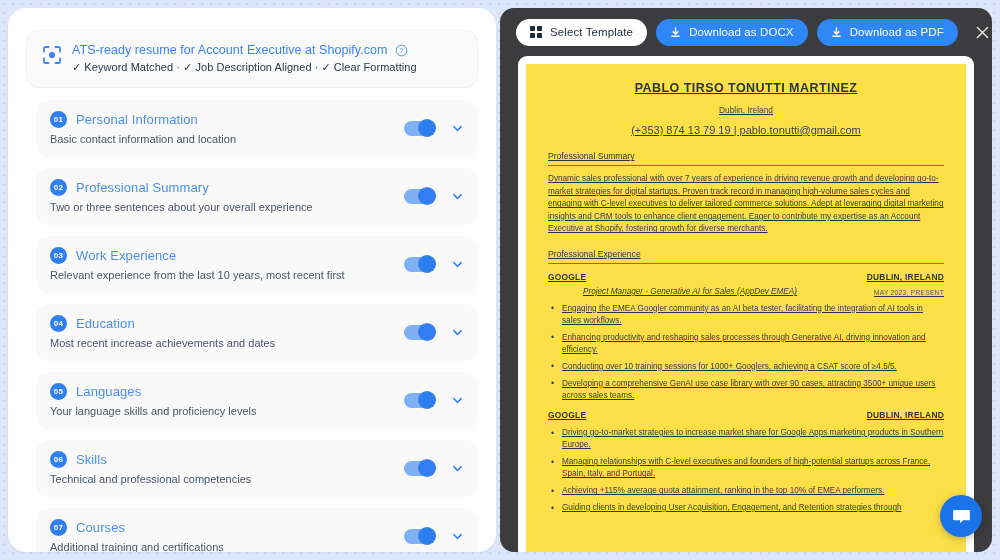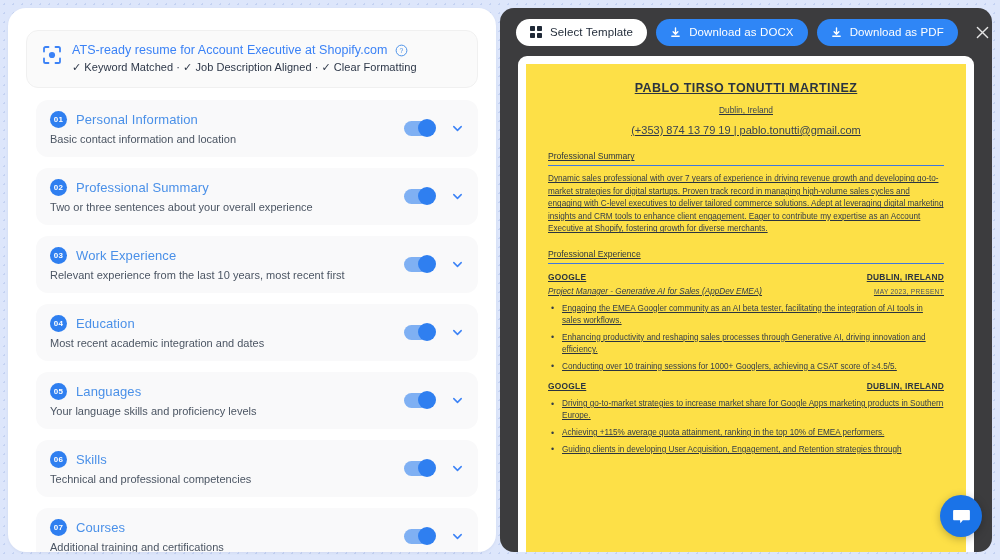--- a/index.html
+++ b/index.html
@@ -247,22 +247,23 @@
   }
   .job-loc {
     font-size: 8.4px;
     font-weight: 700;
     letter-spacing: 0.25px;
     color: #2b3440;
   }
   .job-row2 {
     display: flex;
     justify-content: space-between;
-    align-items: center;
+    align-items: flex-end;
     margin-top: 2px;
+    margin-left: 35px;
   }
   .job-title {
     font-size: 8.2px;
     font-style: italic;
     color: #333c48;
   }
   .job-date {
     font-size: 6.6px;
     letter-spacing: 0.3px;
     color: #4a5362;
@@ -391,21 +392,21 @@
             </svg>
           </span>
         </div>
       </div>
       <div class="section-card">
         <div class="sec-main">
           <div class="sec-head">
             <span class="sec-num">04</span>
             <span class="sec-title">Education</span>
           </div>
-          <div class="sec-desc">Most recent academic integration and dates</div>
+          <div class="sec-desc">Most recent increase achievements and dates</div>
         </div>
         <div class="sec-ctrl">
           <div class="toggle">
             <span class="knob"></span>
           </div>
           <span>
             <svg class="chev" viewBox="0 0 14 14">
               <path d="M3 5l4 4 4-4" fill="none" stroke="#3b82f6" stroke-width="1.6" stroke-linecap="round" stroke-linejoin="round"></path>
             </svg>
           </span>
@@ -533,29 +534,31 @@
               <span class="job-loc">DUBLIN, IRELAND</span>
             </div>
             <div class="job-row2">
               <span class="job-title">Project Manager - Generative AI for Sales (AppDev EMEA)</span>
               <span class="job-date">MAY 2023, PRESENT</span>
             </div>
             <ul class="bullets">
               <li>Engaging the EMEA Googler community as an AI beta tester, facilitating the integration of AI tools in sales workflows.</li>
               <li>Enhancing productivity and reshaping sales processes through Generative AI, driving innovation and efficiency.</li>
               <li>Conducting over 10 training sessions for 1000+ Googlers, achieving a CSAT score of ≥4.5/5.</li>
+              <li>Developing a comprehensive GenAI use case library with over 90 cases, attracting 3500+ unique users across sales teams.</li>
             </ul>
           </div>
           <div class="job">
             <div class="job-row">
               <span class="job-co">GOOGLE</span>
               <span class="job-loc">DUBLIN, IRELAND</span>
             </div>
             <ul class="bullets">
               <li>Driving go-to-market strategies to increase market share for Google Apps marketing products in Southern Europe.</li>
+              <li>Managing relationships with C-level executives and founders of high-potential startups across France, Spain, Italy, and Portugal.</li>
               <li>Achieving +115% average quota attainment, ranking in the top 10% of EMEA performers.</li>
               <li>Guiding clients in developing User Acquisition, Engagement, and Retention strategies through</li>
             </ul>
           </div>
         </div>
     </div>
   </div>
 
   <div class="chat-fab">
     <svg width="21" height="21" viewBox="0 0 22 22">

